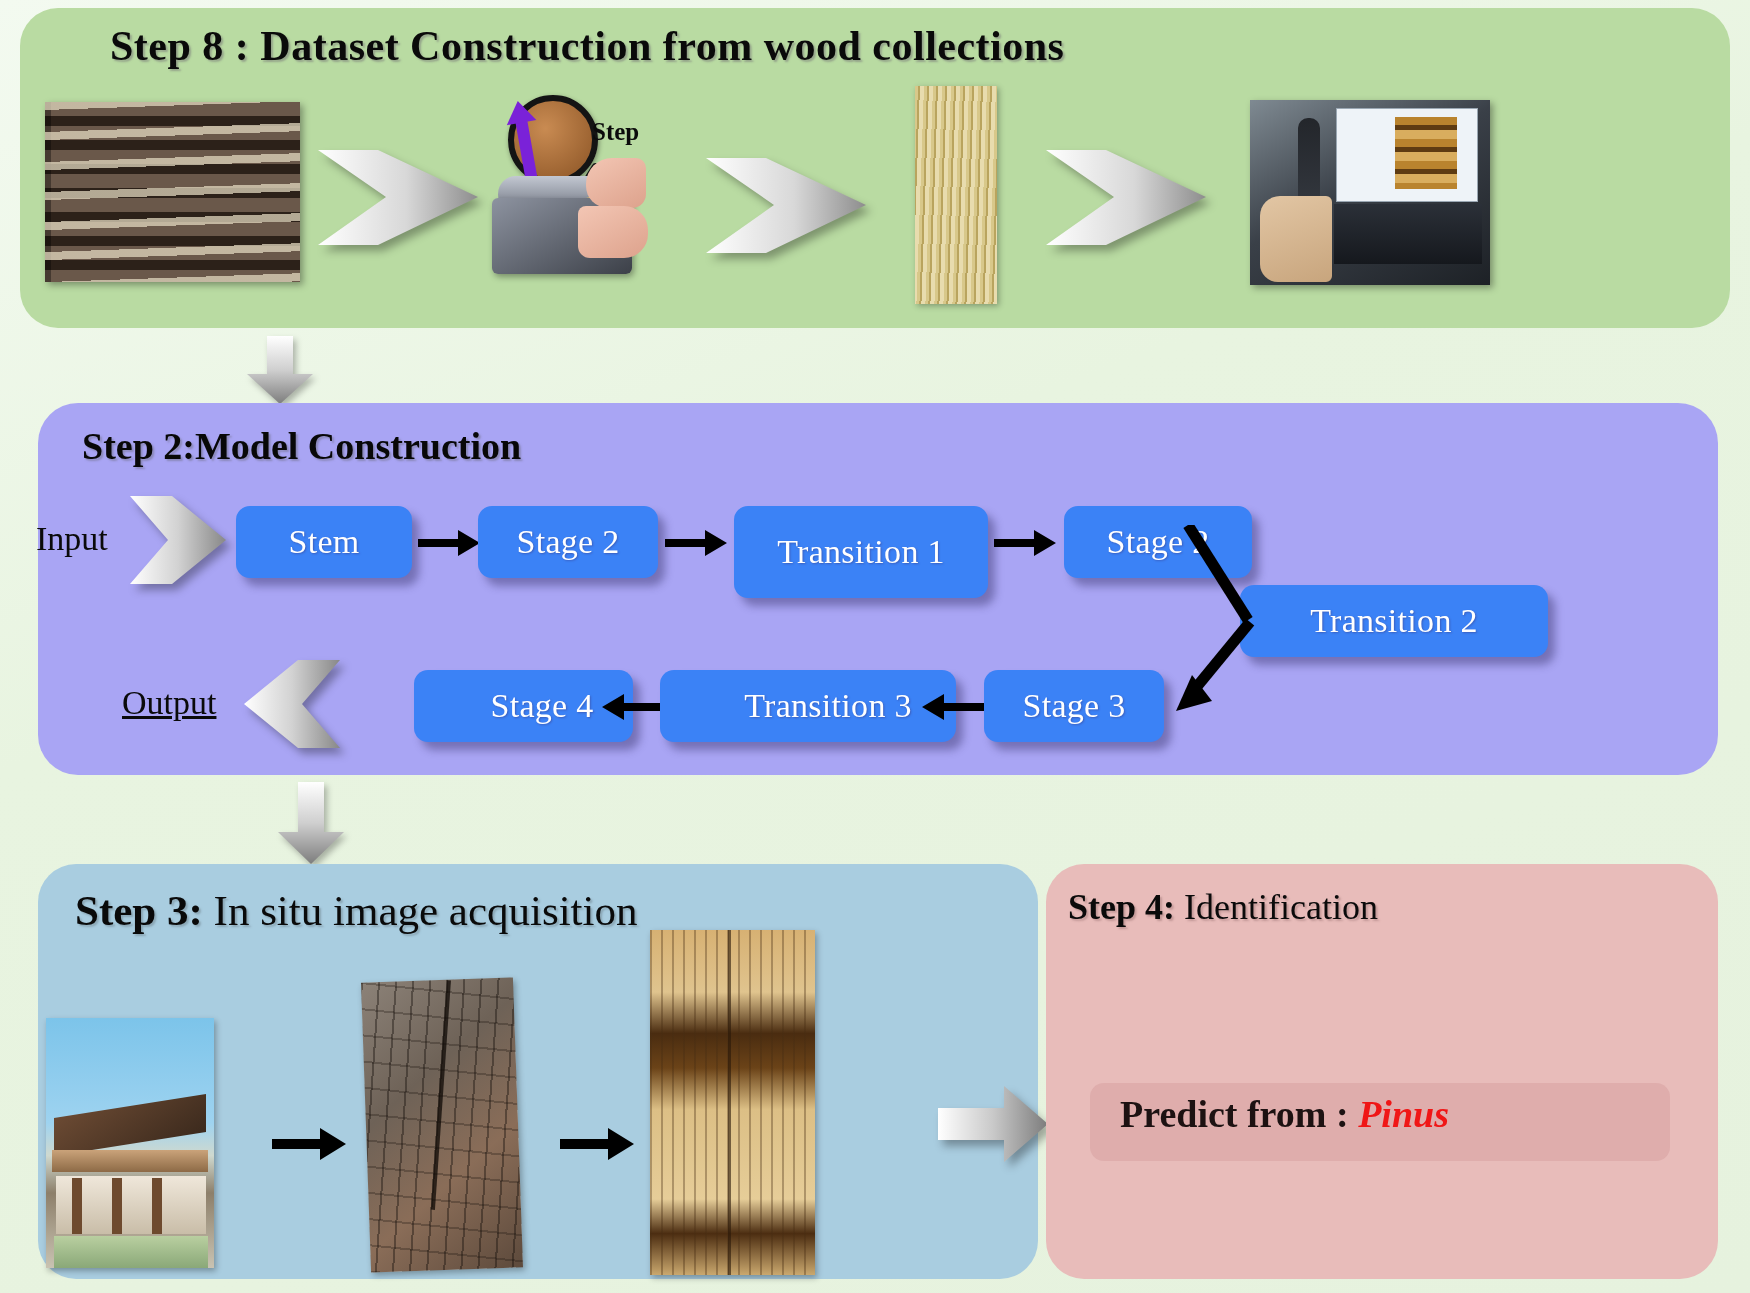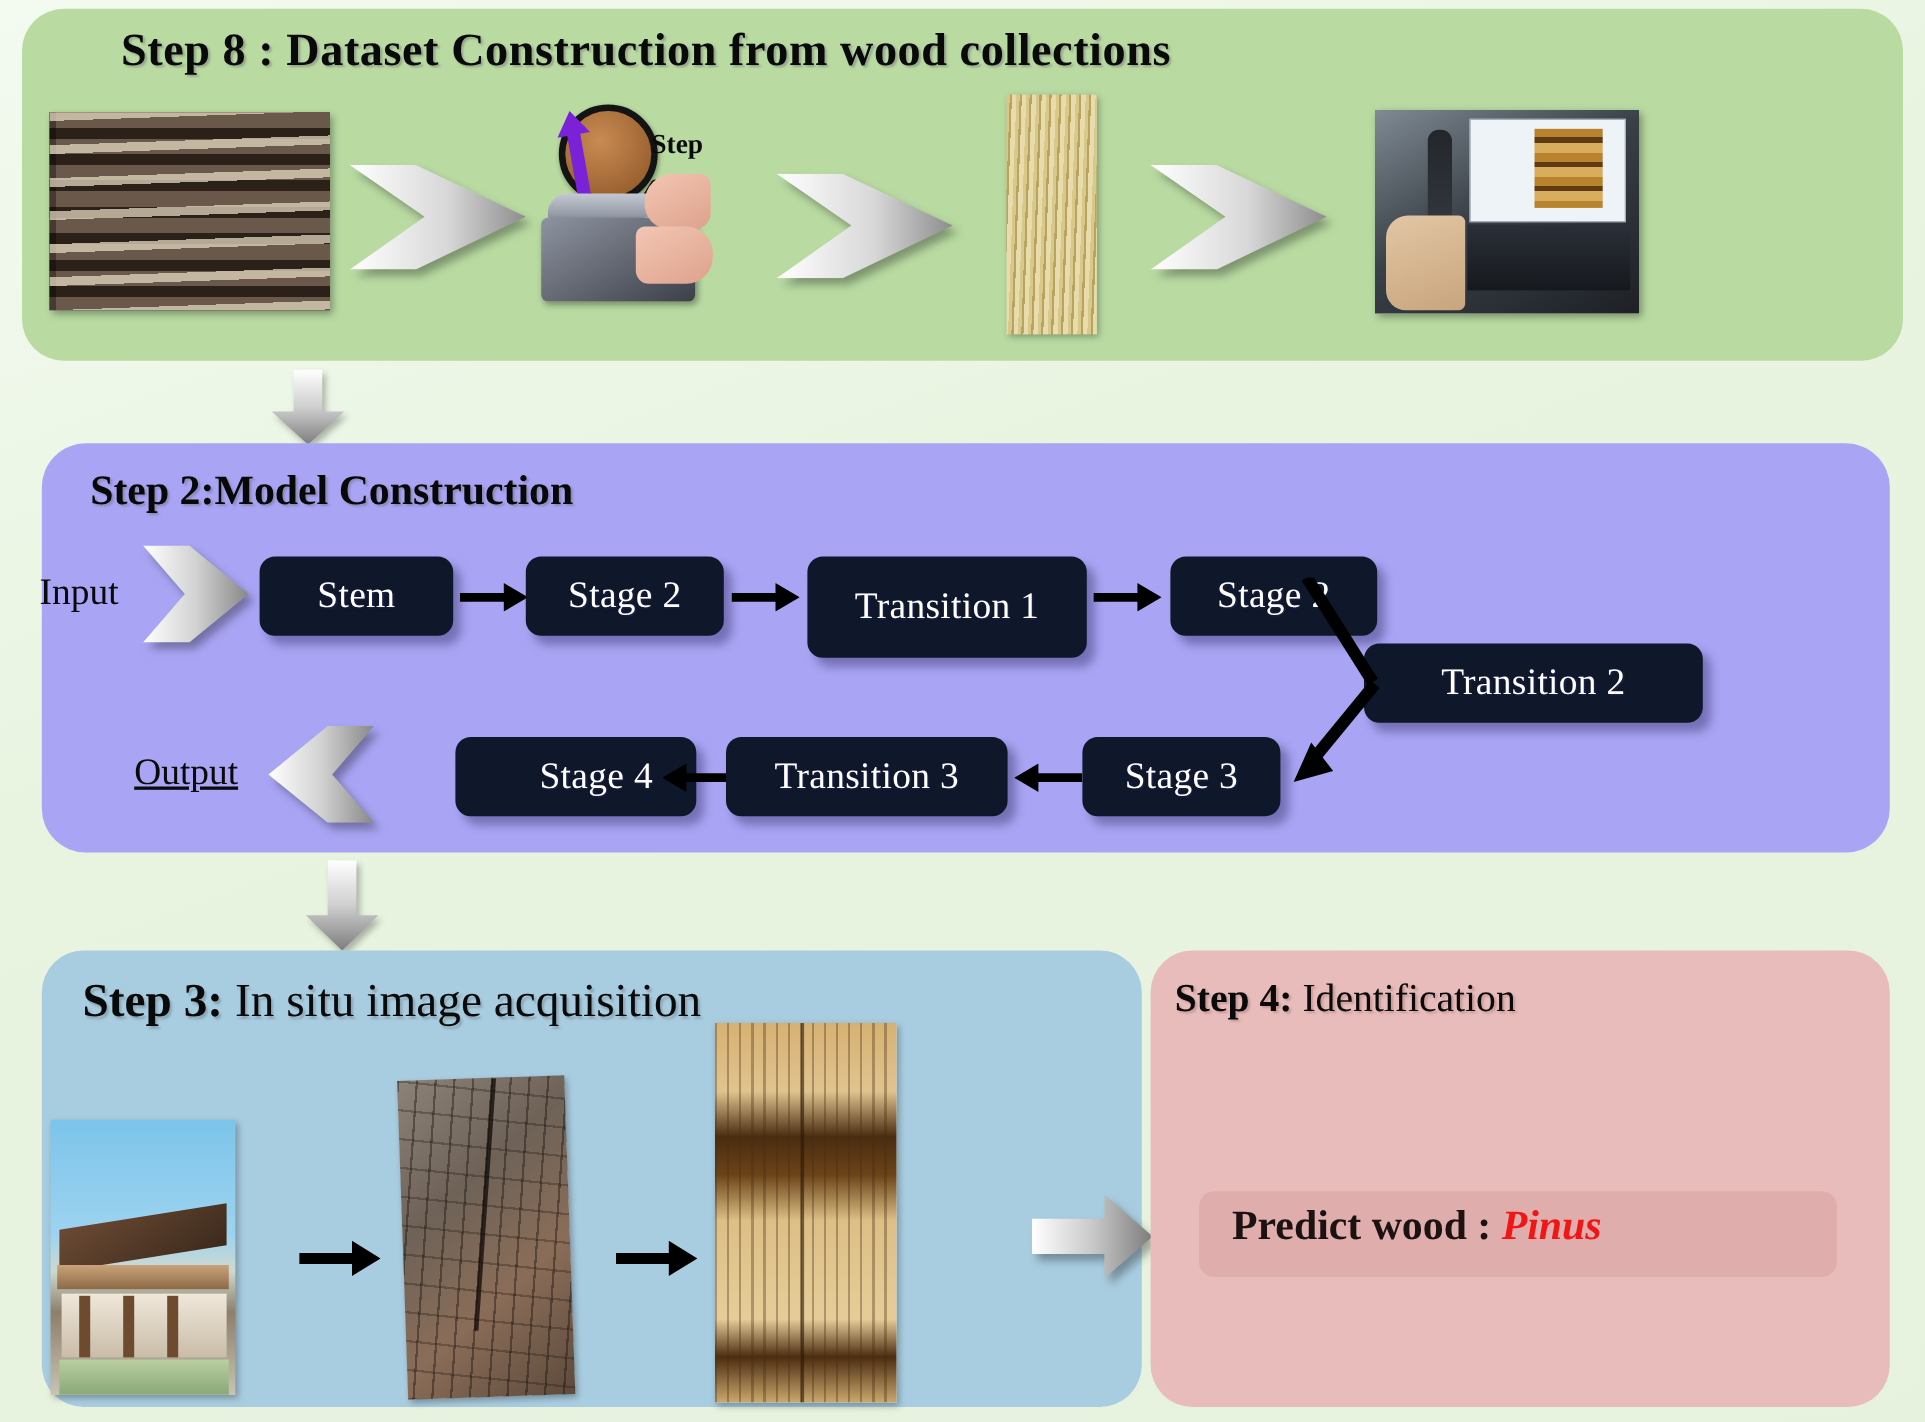--- a/index.html
+++ b/index.html
@@ -86,21 +86,21 @@
   .varrow{position:absolute;}
   .varrow svg{display:block;filter:drop-shadow(3px 4px 3px rgba(0,0,0,.28));}
 
   
   #step2{left:38px;top:403px;width:1680px;height:372px;
      background:#a9a5f4;border-radius:40px;}
   #step2-title{position:absolute;left:82px;top:424px;
      font-size:38px;font-weight:bold;color:#080808;
      text-shadow:2px 2px 2px rgba(110,110,130,.5);white-space:nowrap;}
 
-  .node{position:absolute;background:#0f172a;border-radius:14px;
+  .node{position:absolute;background:#3b82f6;border-radius:14px;
      color:#ffffff;display:flex;align-items:center;justify-content:center;
      font-size:34px;letter-spacing:.3px;
      box-shadow:7px 8px 9px rgba(40,35,90,.40);
      text-shadow:1px 1px 2px rgba(60,50,120,.45);}
 
   .blkarrow-s{position:absolute;}
   .blkarrow-s svg{display:block;}
 
   .io-label{position:absolute;font-size:34px;color:#0a0a0a;}
 
@@ -253,21 +253,21 @@
   </svg>
 </div>
 
 <div class="node" style="left:414px;top:670px;width:182px;height:72px;padding-left:37px;">Stage 4</div>
 <div class="blkarrow-s" style="left:602px;top:694px;">
   <svg width="62" height="26" viewBox="0 0 62 26">
       <path d="M62 9 L22 9 L22 0 L0 13 L22 26 L22 17 L62 17 Z" fill="#000"></path>
     </svg>
 </div>
 
-<div class="node" style="left:660px;top:670px;width:256px;height:72px;">Transition 3</div>
+<div class="node" style="left:660px;top:670px;width:256px;height:72px;padding-left:40px;">Transition 3</div>
 <div class="blkarrow-s" style="left:922px;top:694px;">
   <svg width="62" height="26" viewBox="0 0 62 26">
       <path d="M62 9 L22 9 L22 0 L0 13 L22 26 L22 17 L62 17 Z" fill="#000"></path>
     </svg>
 </div>
 
 <div class="node" style="left:984px;top:670px;width:180px;height:72px;">Stage 3</div>
 
 <div class="varrow" style="left:276px;top:782px;">
   <svg width="70" height="82" viewBox="0 0 70 82">
@@ -336,14 +336,14 @@
     <path d="M0 22 L66 22 L66 0 L110 38 L66 76 L66 54 L0 54 Z" fill="url(#ga3)"></path>
   </svg>
 </div>
 
 <div class="panel" id="step4"></div>
 <div id="step4-title">
   <b>Step 4:</b><span> Identification</span>
 </div>
 <div id="predict-box"></div>
 <div id="predict-text">
-  <span>Predict wood : </span><span class="sp">Pinus</span>
+  <span>Predict from : </span><span class="sp">Pinus</span>
 </div>
 
 </body></html>

